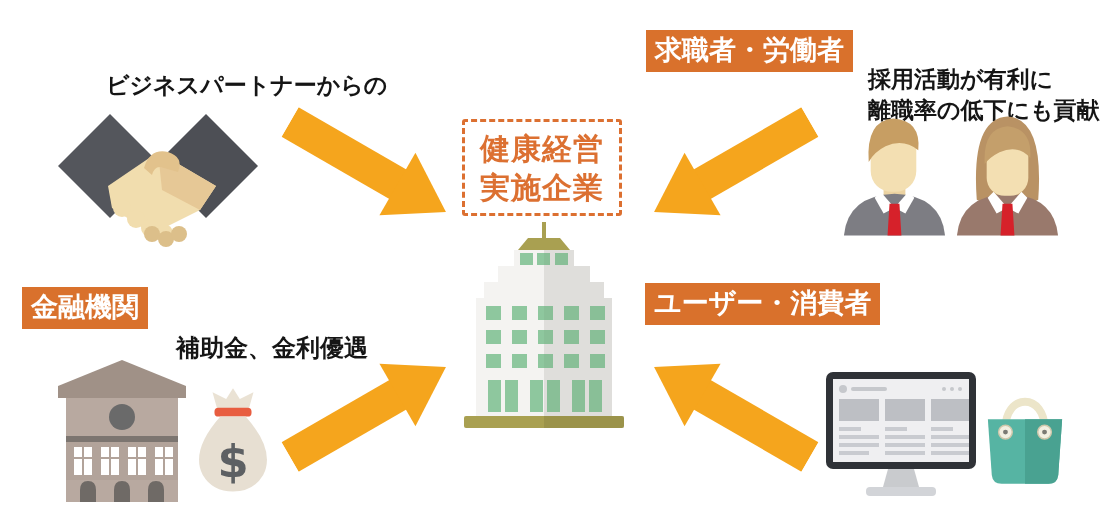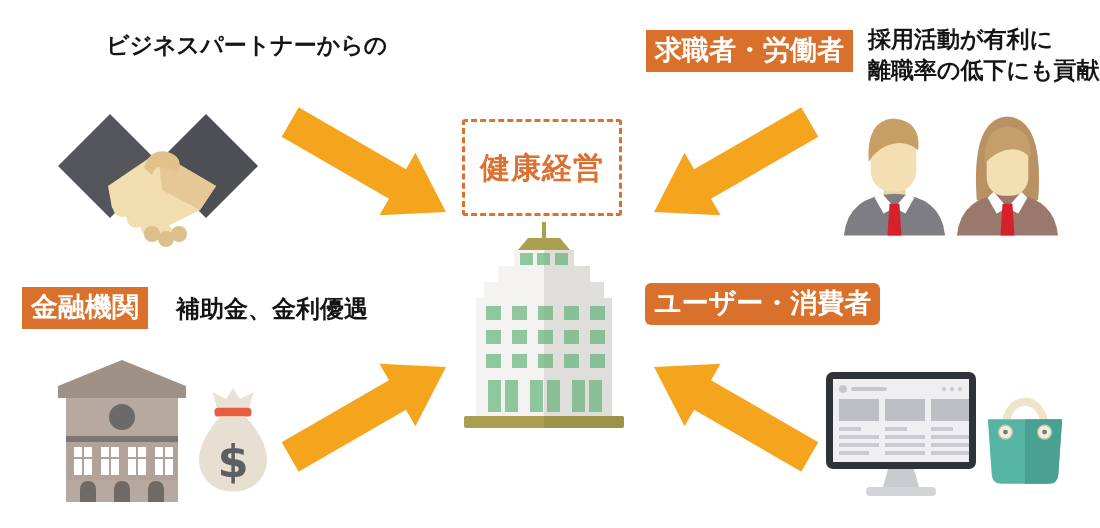--- a/index.html
+++ b/index.html
@@ -5,22 +5,22 @@
   html,body{margin:0;padding:0;background:#fff;}
   #canvas{
     position:relative;width:1100px;height:528px;background:#ffffff;overflow:hidden;
     font-family:"DejaVu Sans","Liberation Sans",sans-serif;
   }
   .abs{position:absolute;}
   .badge{
     display:inline-block;background:#d9712c;color:#fff;font-weight:bold;
     font-size:27px;line-height:1.25;padding:3px 9px 5px;white-space:nowrap;
   }
-  .desc{font-weight:bold;color:#151515;font-size:23px;line-height:1.33;white-space:nowrap;}
-  .desc.single{font-size:24px;}
+  .desc{font-weight:bold;color:#151515;font-size:23px;line-height:1.33;white-space:nowrap;margin-top:40px;}
+  .desc.single{font-size:24px;font-family:Liberation Mono, monospace;}
   .center-box{
     box-sizing:border-box;width:160px;height:97px;border:3px dashed #dc7031;border-radius:3px;
     display:flex;flex-direction:column;align-items:center;justify-content:center;
     color:#dc7031;font-weight:bold;font-size:30px;line-height:1.3;letter-spacing:1px;
     background:#fff;
   }
   .arrow{width:180px;height:84px;}
   svg{display:block;}
 </style>
 </head>
@@ -71,20 +71,21 @@
       <polygon points="159,92 173,108 162,114 153,98" fill="#ffffff"></polygon>
       <polygon points="187,92 173,108 184,114 193,98" fill="#ffffff"></polygon>
       <polygon points="168,104 178,104 180,136 166,136" fill="#d6212a"></polygon>
       <rect x="152" y="34" width="42" height="62" rx="18" fill="#f3dfb2"></rect>
       <path d="M150,64 Q148,28 173,26 Q198,28 196,58 Q184,44 165,52 Q155,57 150,64 Z" fill="#c49f6b"></path>
     </svg>
   </div>
 
   <div class="abs center-box" style="left:462px;top:119px;">
     <div>健康経営</div>
+    <div>実施企業</div>
   </div>
 
   <div class="abs" style="left:464px;top:220px;">
     <svg width="160" height="208" viewBox="0 0 160 208">
       <rect x="78" y="2" width="4" height="22" fill="#a9a051"></rect>
       <polygon points="64,18 96,18 106,30 54,30" fill="#a9a051"></polygon>
       <path d="M50,30 L110,30 L110,46 L126,46 L126,62 L140,62 L140,78 L148,78 L148,196 L12,196 L12,78 L20,78 L20,62 L34,62 L34,46 L50,46 Z" fill="#f4f3f1"></path>
       <path d="M80,30 L110,30 L110,46 L126,46 L126,62 L140,62 L140,78 L148,78 L148,196 L80,196 Z" fill="#e9e8e6"></path>
 
       <g fill="#8ec79e">
@@ -181,21 +182,21 @@
 
   <div class="abs" style="left:194px;top:380px;">
     <svg width="78" height="114" viewBox="0 0 80 116">
       <polygon points="24,30 19,12 33,19 40,8 47,19 61,12 56,30" fill="#eae2d4"></polygon>
       <rect x="21" y="28" width="38" height="9" rx="4" fill="#e85d40"></rect>
       <path d="M27,37 Q-4,72 9,97 Q19,114 40,114 Q61,114 71,97 Q84,72 53,37 Z" fill="#e7dfd2"></path>
       <text x="40" y="99" font-size="46" font-weight="bold" fill="#5d6063" text-anchor="middle" font-family="DejaVu Sans, sans-serif">$</text>
     </svg>
   </div>
 
-  <div class="abs badge" style="left:645px;top:283px;border-radius:6px;">ユーザー・消費者</div>
+  <div class="abs badge" style="left:645px;top:283px;">ユーザー・消費者</div>
 
   <div class="abs" style="left:826px;top:372px;">
     <svg width="150" height="132" viewBox="0 0 150 132">
       <rect x="0" y="0" width="150" height="97" rx="7" fill="#2f3237"></rect>
       <rect x="7" y="7" width="136" height="83" fill="#efeff1"></rect>
       <circle cx="17" cy="17" r="4" fill="#c6c8cc"></circle>
       <rect x="25" y="15" width="36" height="4" rx="2" fill="#c6c8cc"></rect>
       <circle cx="118" cy="17" r="2" fill="#c6c8cc"></circle>
         <circle cx="126" cy="17" r="2" fill="#c6c8cc"></circle>
         <circle cx="134" cy="17" r="2" fill="#c6c8cc"></circle>

